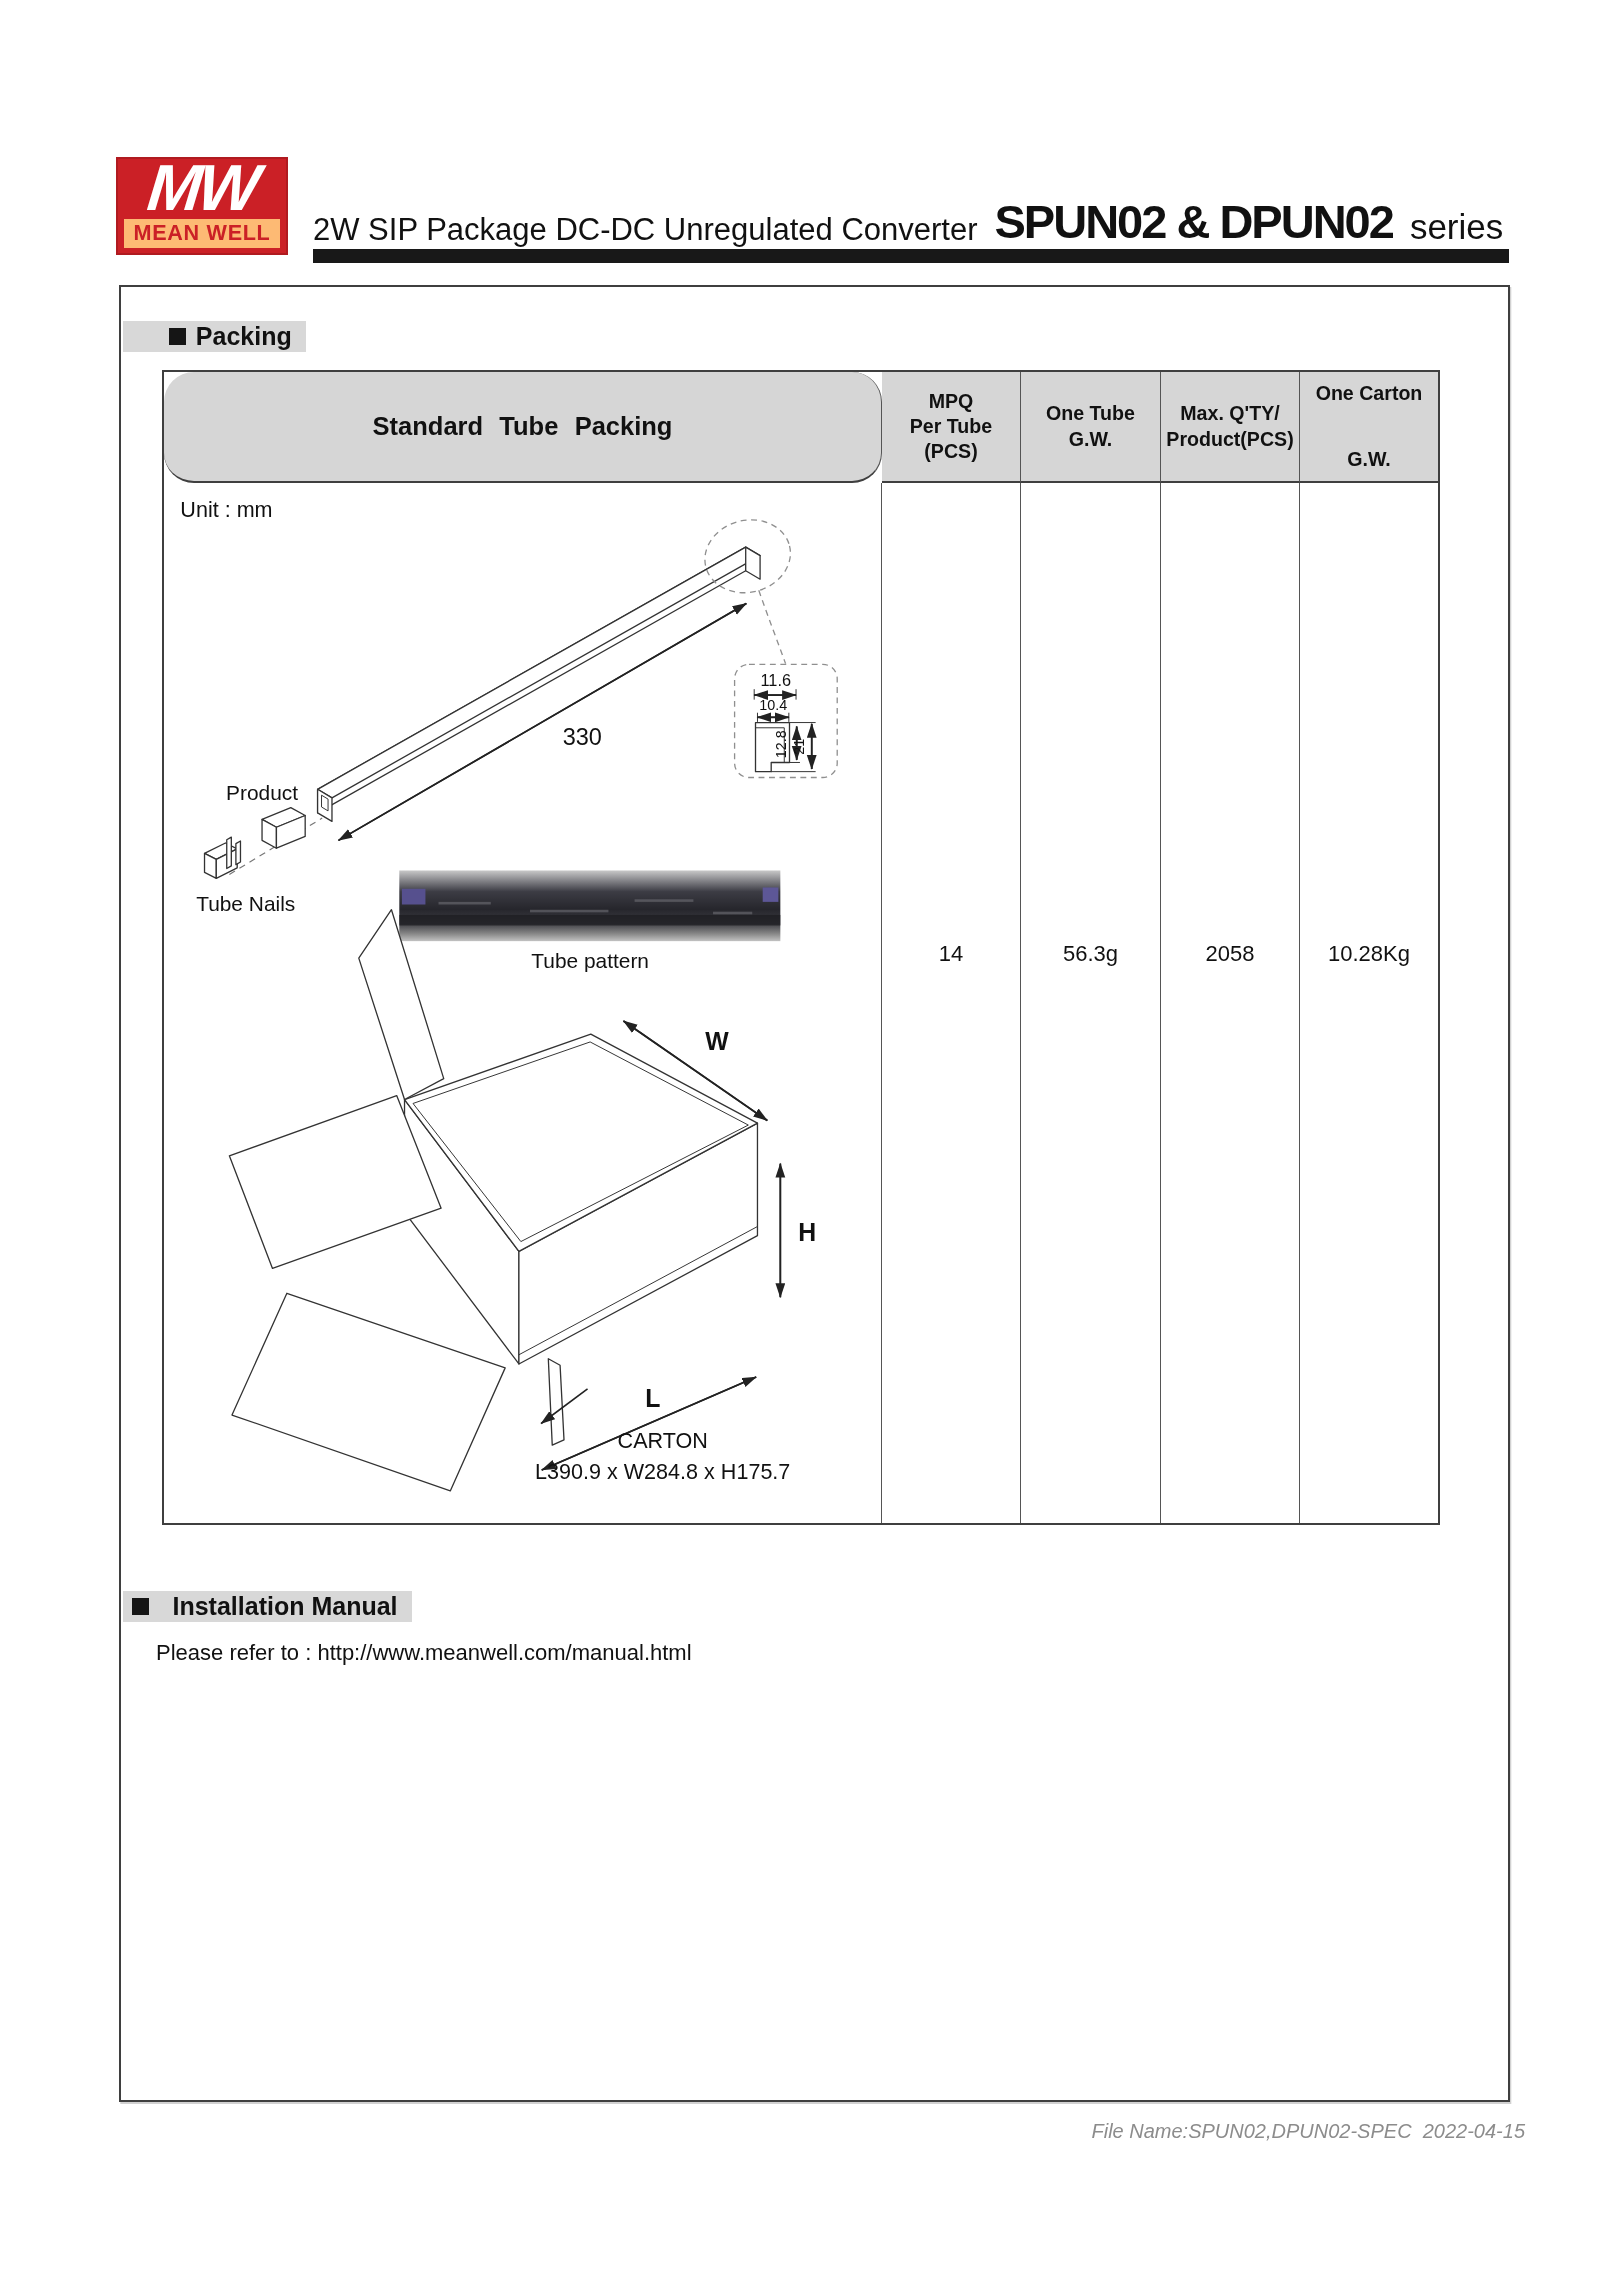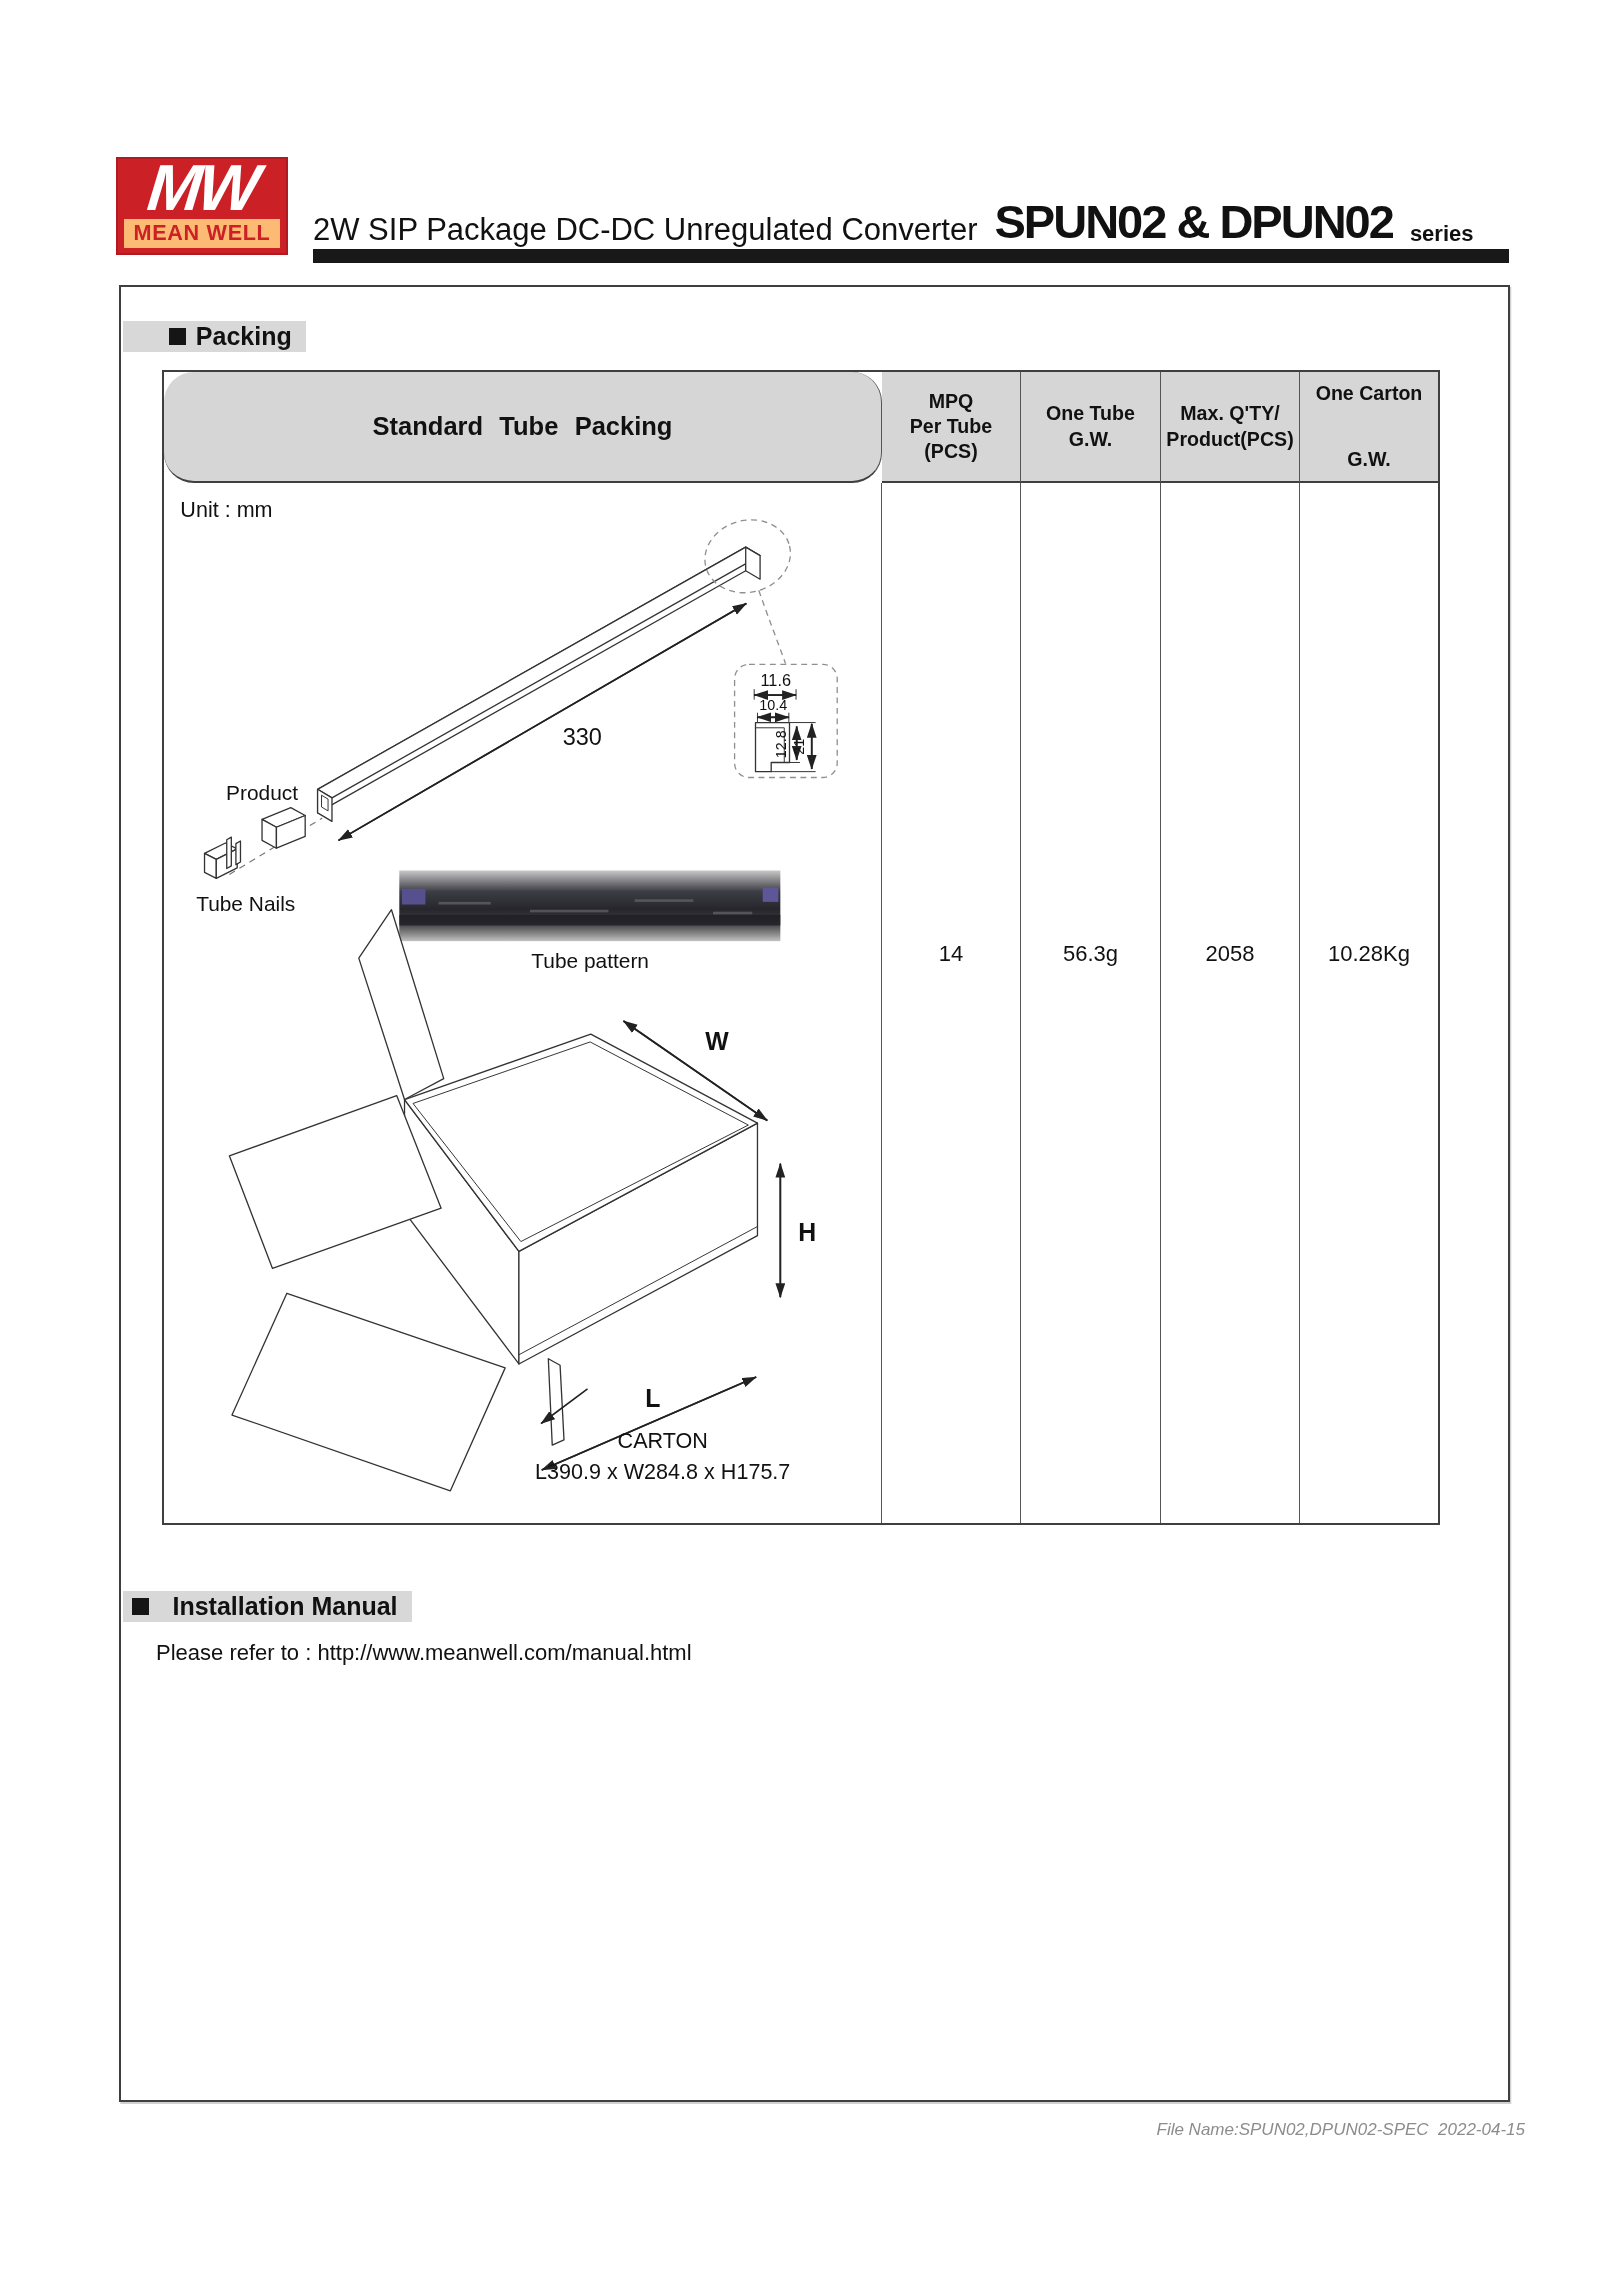--- a/index.html
+++ b/index.html
@@ -16,21 +16,21 @@
     font-style:italic;font-weight:bold;font-size:65px;color:#ffffff;
     letter-spacing:-3.9px;transform:skewX(-6deg);}
   .logo-band{position:absolute;left:5.9px;right:5.9px;bottom:5.2px;height:29px;background:#fdba74;
     display:flex;align-items:center;justify-content:center;}
   .logo-band span{color:#cb2026;font-weight:bold;font-size:21.6px;letter-spacing:0.7px;}
   
   .head-line{position:absolute;left:313px;top:186px;width:1196px;height:63px;
     display:flex;align-items:flex-end;gap:17px;white-space:nowrap;}
   .product-line{font-size:31px;margin-bottom:1.3px;}
   .series-name{font-size:47px;font-weight:bold;letter-spacing:-2px;}
-  .series-suffix{font-size:22px;font-weight:bold;margin-bottom:2px;}
+  .series-suffix{font-size:35px;font-weight:normal;margin-bottom:2px;}
   .head-bar{position:absolute;left:313px;top:249px;width:1196px;height:13.7px;background:#181818;}
   
   .page-frame{position:absolute;left:119px;top:285px;width:1391px;height:1817px;
     border:2px solid #3f3f3f;box-sizing:border-box;background:#fff;
     box-shadow:1.3px 2px 0 rgba(0,0,0,0.18);}
   
   .chip{position:absolute;height:31px;background:#d8d8d8;display:flex;align-items:center;
     gap:9.8px;padding:0 14.4px 0 8.5px;}
   .chip-square{width:17px;height:17px;background:#151515;}
   .chip-text{font-size:25px;font-weight:bold;}
@@ -58,21 +58,21 @@
   .diagram-svg .phantom{stroke:#8f8f8f;stroke-width:2;fill:none;stroke-dasharray:9 7;}
   .diagram-svg .axis{stroke:#777;stroke-width:1.8;fill:none;stroke-dasharray:10 8;}
   .diagram-svg text{fill:#111;font-family:"Liberation Sans",sans-serif;}
   .diagram-svg .t33{font-size:33px;}
   .diagram-svg .t32{font-size:32px;}
   .diagram-svg .t36{font-size:36px;}
   .diagram-svg .t25{font-size:25px;}
   .diagram-svg .t22{font-size:22px;}
   .diagram-svg .whl{font-size:38px;font-weight:bold;}
   
-  .footer-info{position:absolute;right:97px;top:2120px;font-size:17px;font-style:italic;
+  .footer-info{position:absolute;right:97px;top:2120px;font-size:20px;font-style:italic;
     color:#8c8c8c;white-space:pre;}
 </style>
 </head>
 <body>
 
 <div class="logo">
   <div class="logo-mw">MW</div>
   <div class="logo-band">
     <span>MEAN WELL</span>
   </div>

